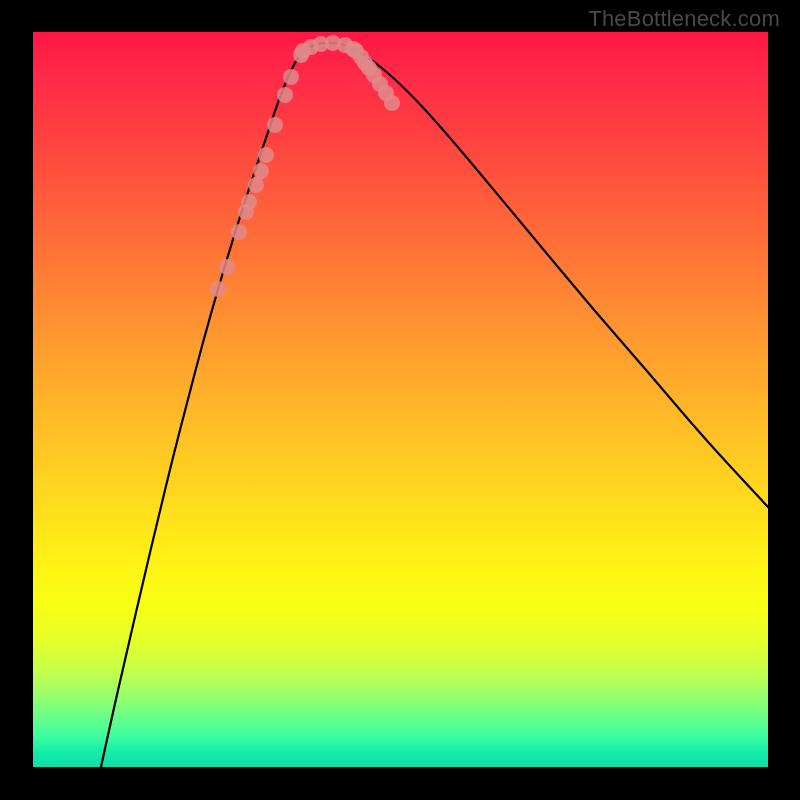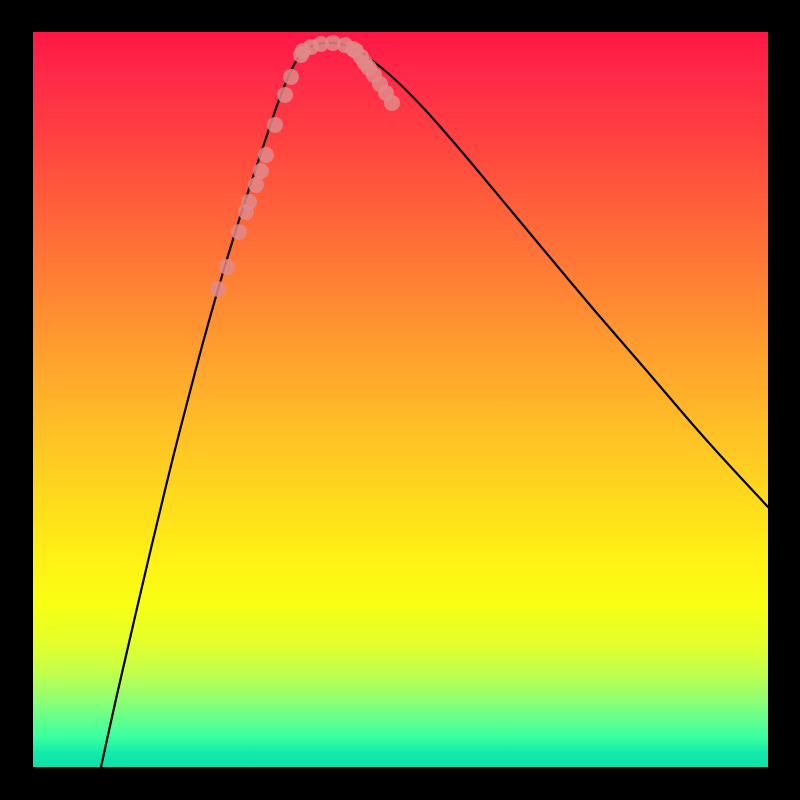--- a/index.html
+++ b/index.html
@@ -62,20 +62,21 @@
     height: 735px;
     overflow: visible;
   }
 </style>
 </head>
 <body>
 
 <div class="frame">
   <div class="plot-area"></div>
 
+  <div class="watermark">TheBottleneck.com</div>
 
   <svg class="curve-layer" viewBox="0 0 735 735" preserveAspectRatio="none">
     <g id="curve-group">
         <path d="M 68 735 Q 80 680 87.5 647.5 Q 95 615 102.5 582.5 Q 110 550 117.5 518.5 Q 125 487 132.5 456 Q 140 425 147.5 396 Q 155 367 162.5 338.5 Q 170 310 177.5 283.5 Q 185 257 192.5 232 Q 200 207 207.5 183.5 Q 215 160 220 145 Q 225 130 230 115 Q 235 100 240 85 Q 245 70 250 57.5 Q 255 45 258.5 37.5 Q 262 30 266 25 Q 270 20 275 16.5 Q 280 13 287.5 11.5 Q 295 10 305 11.5 Q 315 13 325 19 Q 335 25 347.5 35 Q 360 45 375 60 Q 390 75 407.5 95 Q 425 115 445 139 Q 465 163 487.5 190 Q 510 217 535 247 Q 560 277 587.5 308.5 Q 615 340 642.5 372.5 Q 670 405 702.5 440 T 735 475" fill="none" stroke="#000000" stroke-width="2.2" stroke-linecap="round"></path>
       </g>
     <g id="dots-group">
         <circle cx="185" cy="257" r="8" fill="#e08a8a" fill-opacity="0.85"></circle>
         <circle cx="194" cy="235" r="8" fill="#e08a8a" fill-opacity="0.85"></circle>
         <circle cx="206" cy="200" r="8" fill="#e08a8a" fill-opacity="0.85"></circle>
         <circle cx="213" cy="180" r="8" fill="#e08a8a" fill-opacity="0.85"></circle>

